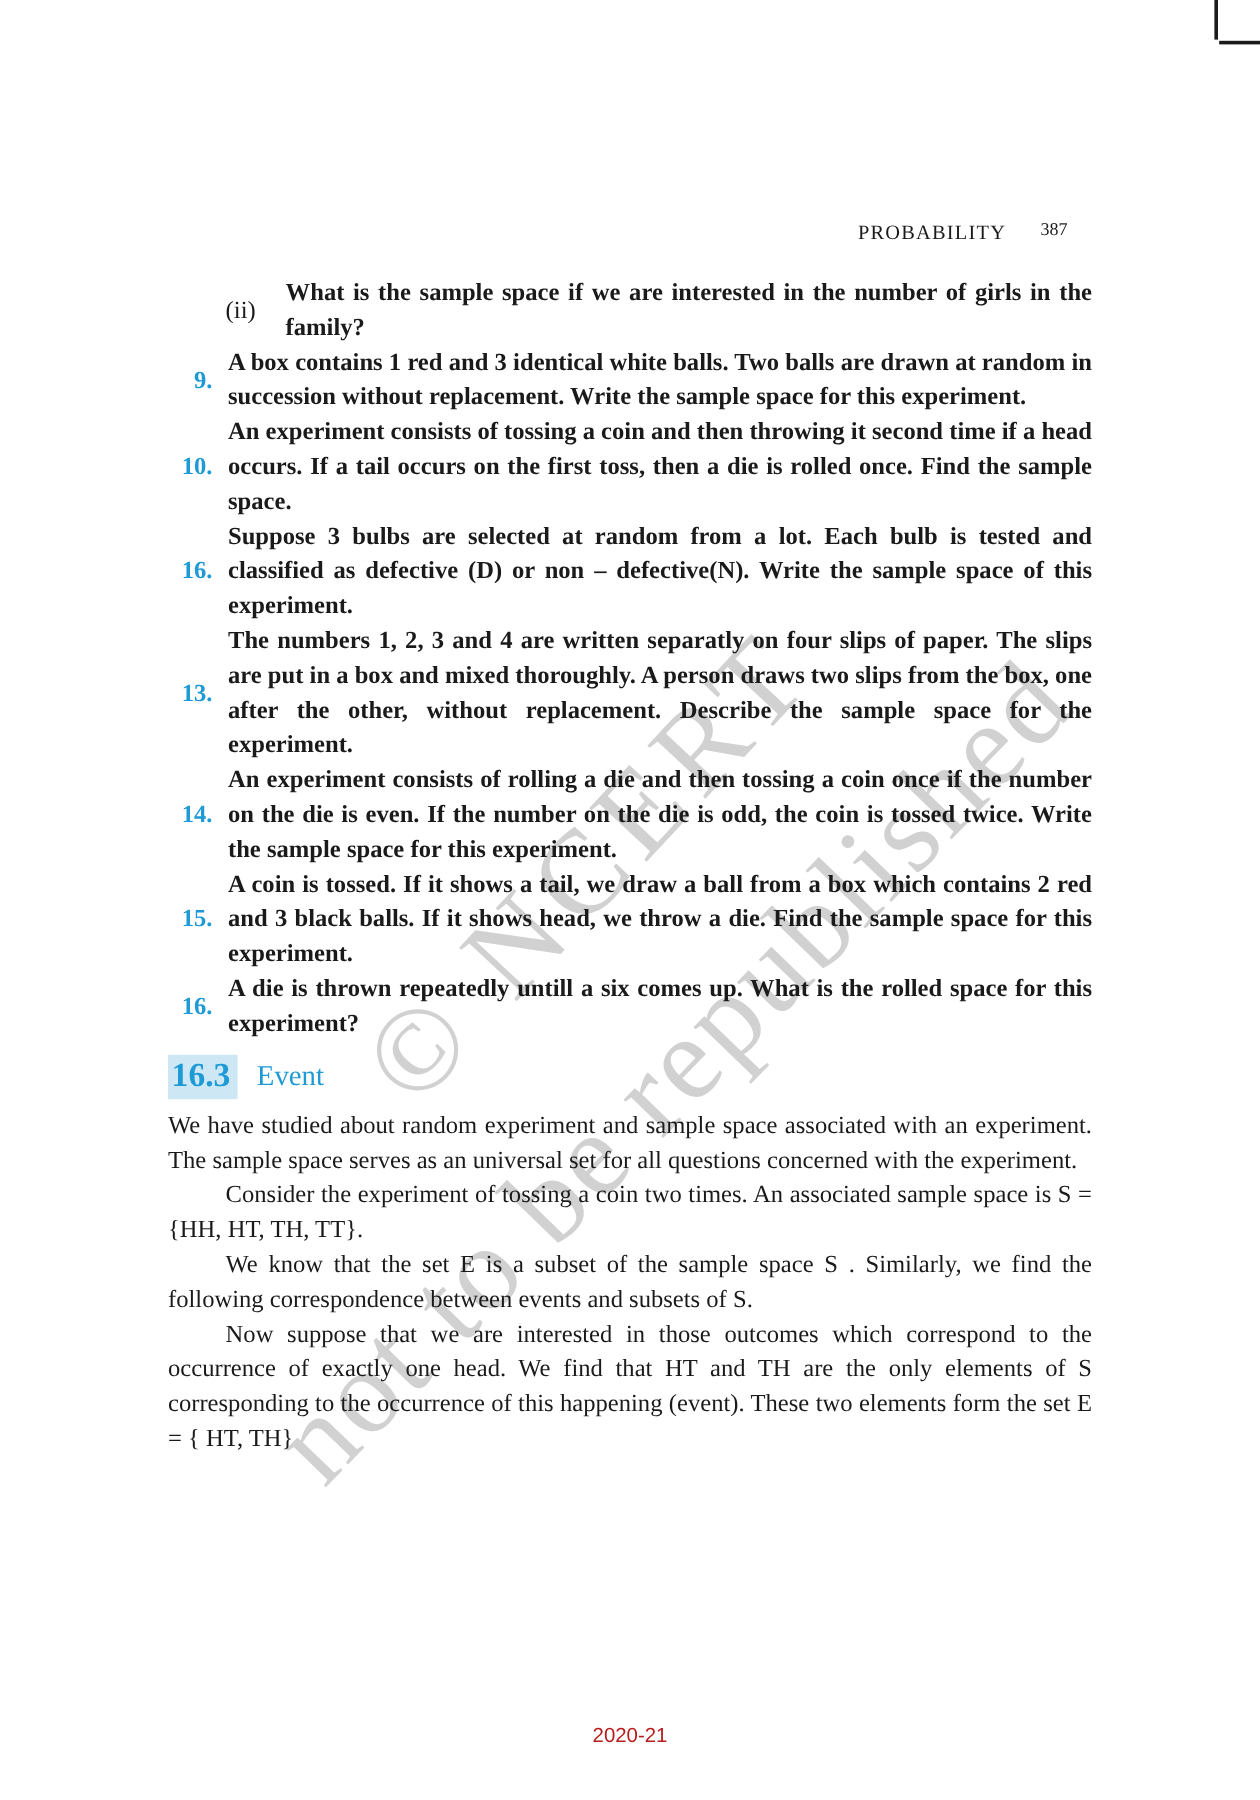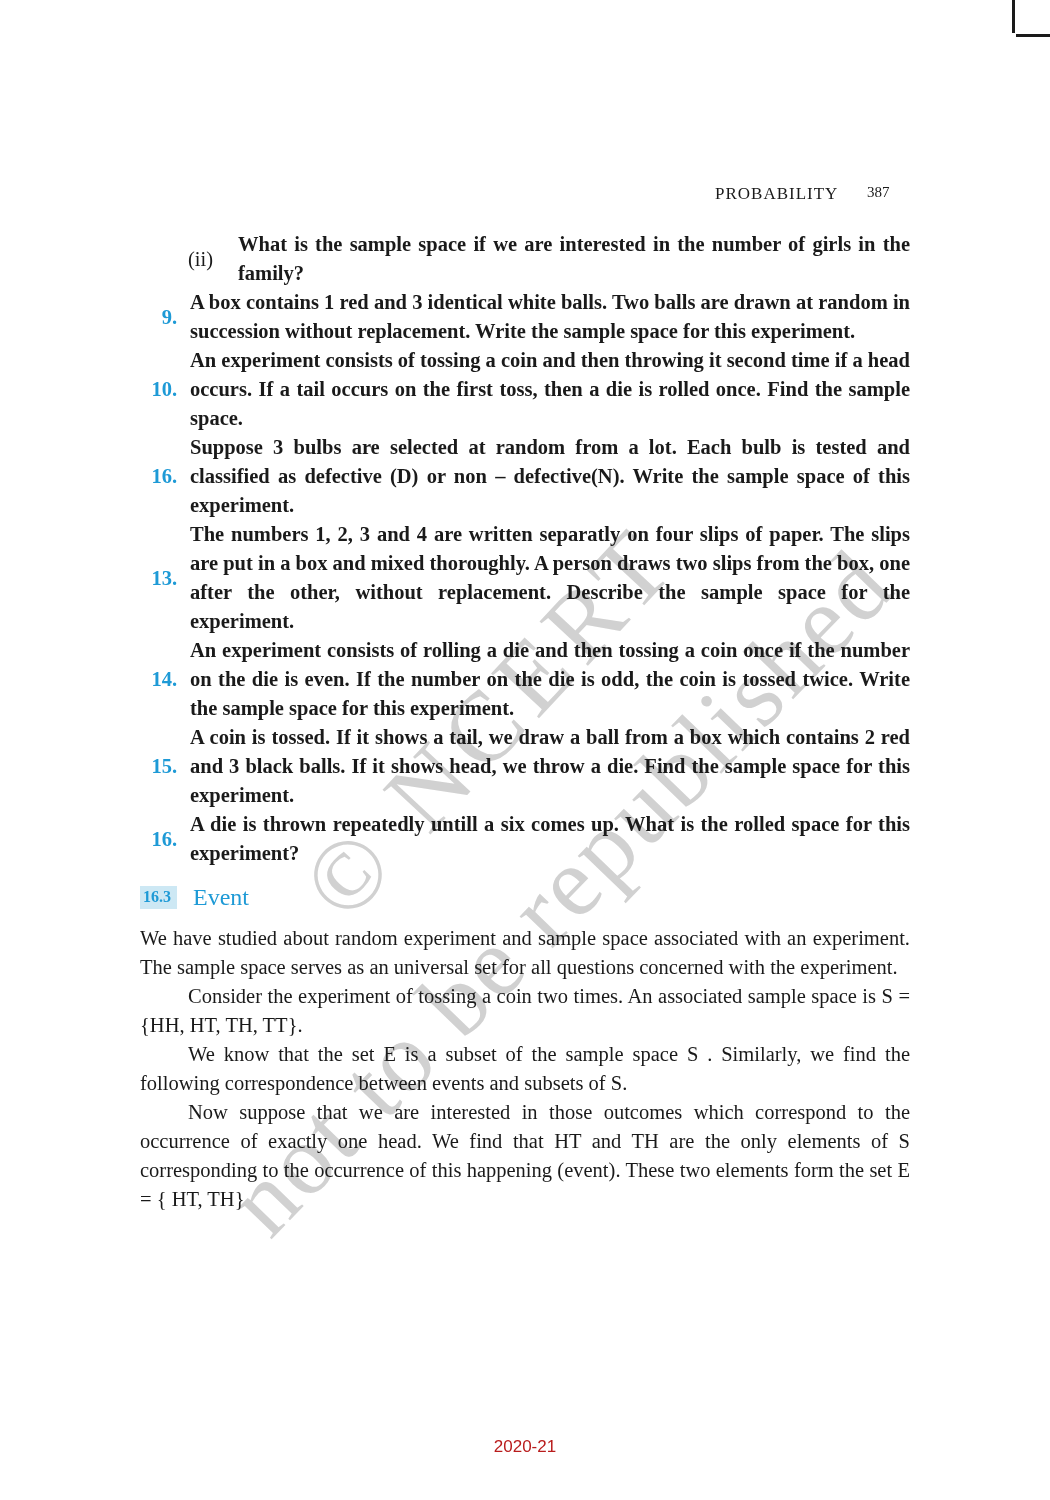--- a/index.html
+++ b/index.html
@@ -42,21 +42,21 @@
   }
   .item .text{
     flex:1 1 auto;text-align:justify;font-size:20.5px;line-height:29px;font-weight:bold;
   }
   .item.sub .text{flex-basis:672px;}
 
   
   .section-head{margin-top:11px;height:36px;display:flex;align-items:center;z-index:2;}
   .section-number{
     display:inline-block;background:var(--hl,#cde8f4);color:var(--accent,#1e9ad6);
-    font-weight:bold;font-size:16px;padding:2px 6px 3px 3px;
+    font-weight:bold;font-size:28px;padding:2px 6px 3px 3px;
   }
   .section-title{
     display:inline-block;color:var(--accent,#1e9ad6);font-weight:normal;
     font-size:24px;margin-left:16px;
   }
 
   .paras{margin-top:9px;}
   .para{
     margin:0;text-align:justify;font-size:20.5px;line-height:29px;
   }

